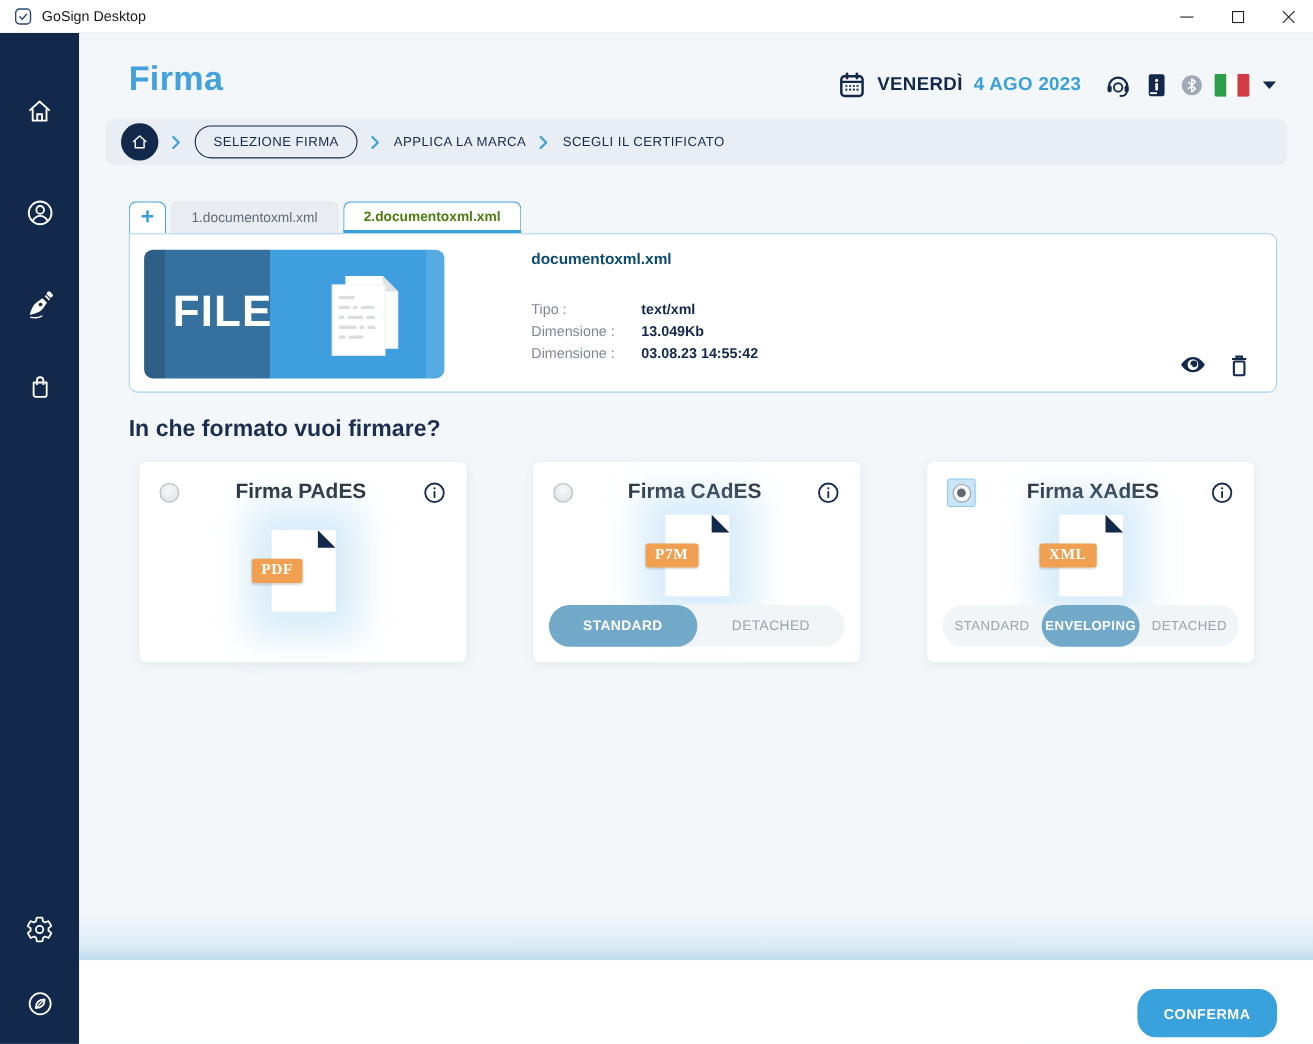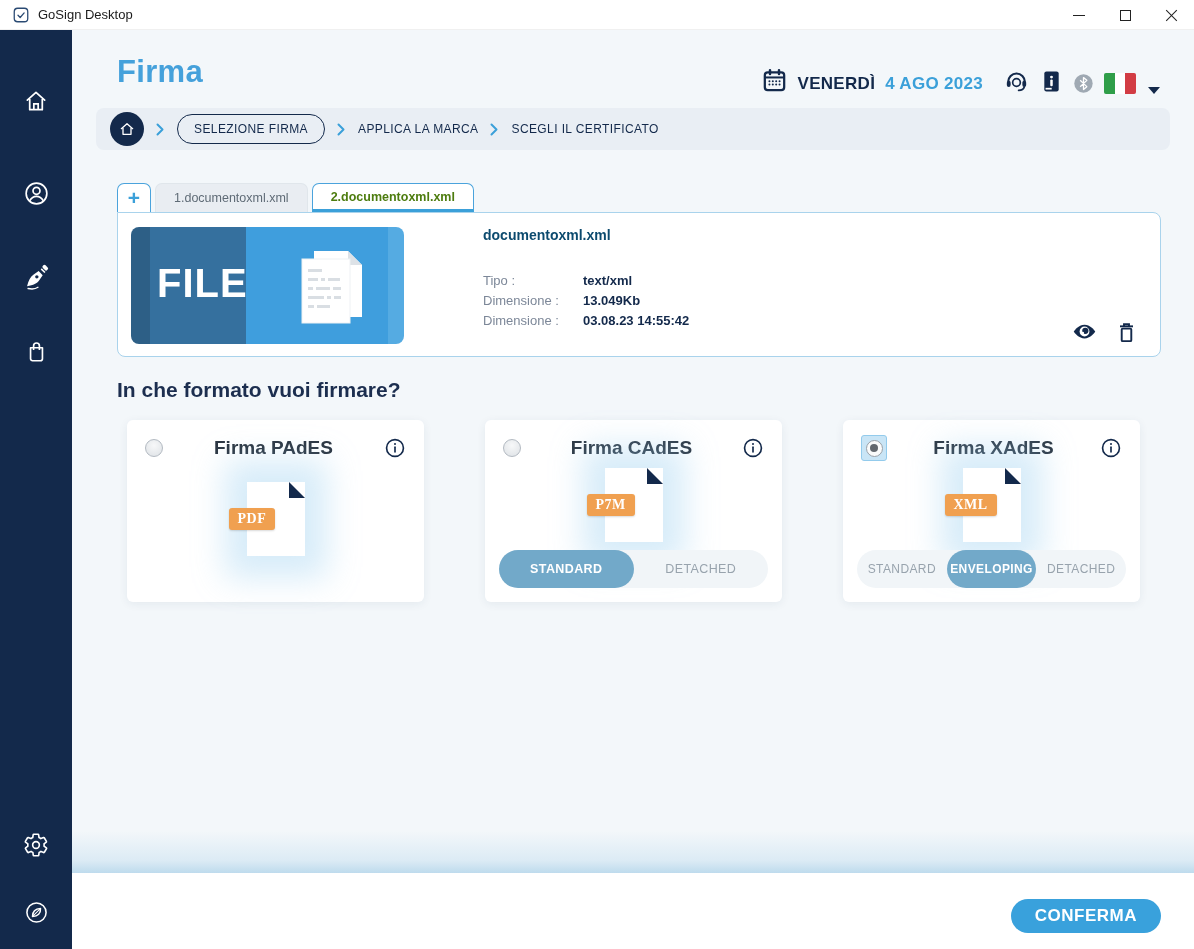--- a/index.html
+++ b/index.html
@@ -20,21 +20,21 @@
   .glyph-close::before { transform:rotate(45deg); } .glyph-close::after { transform:rotate(-45deg); }
 
   
   .sidebar { position:absolute; left:0; top:30px; width:72px; height:919px; background:#13294b; }
   .side-item { position:absolute; left:12px; width:48px; height:48px; display:flex; align-items:center; justify-content:center; cursor:pointer; }
 
   
   .main { position:absolute; left:72px; top:30px; width:1122px; height:919px; background:#f3f7fa; }
   .page-title { position:absolute; left:45px; top:24px; font-size:31px; font-weight:bold; color:#45a1db; letter-spacing:.3px; }
 
-  .header-right { position:absolute; right:34px; top:30px; height:34px; display:flex; align-items:flex-end; gap:10px; }
+  .header-right { position:absolute; right:34px; top:30px; height:34px; display:flex; align-items:center; gap:10px; }
   .date-week { font-size:17px; font-weight:bold; color:#13294b; letter-spacing:.3px; }
   .date-val { font-size:17px; font-weight:bold; color:#3ba0d9; letter-spacing:.3px; margin-right:10px; }
   .hicon { display:flex; align-items:center; justify-content:center; cursor:pointer; }
   .flag { width:32px; height:21px; border-radius:2px; overflow:hidden; display:flex; box-shadow:0 0 0 1px rgba(0,0,0,.05) inset; }
   .flag i { flex:1; } 
   .caret { width:0; height:0; border-left:6px solid transparent; border-right:6px solid transparent; border-top:7px solid #13294b; margin-left:2px; }
 
   
   .crumbbar { position:absolute; left:24px; top:78px; width:1074px; height:42px; background:#e9eef4; border-radius:8px; display:flex; align-items:center; padding:0 14px; gap:12px; }
   .crumb-home { width:34px; height:34px; border-radius:50%; background:#13294b; display:flex; align-items:center; justify-content:center; cursor:pointer; }
@@ -80,21 +80,21 @@
   .doc-wrap svg { position:absolute; left:0; top:0; }
   .badge { position:absolute; left:-18px; top:26px; background:#f0a050; color:#fff; font-family:"Liberation Serif", serif; font-weight:bold; font-size:14px; padding:3px 9px; border-radius:3px; letter-spacing:.5px; box-shadow:0 1px 2px rgba(0,0,0,.15); }
   .segbar { position:absolute; left:14px; right:14px; bottom:14px; height:38px; background:#f1f5f8; border-radius:19px; display:flex; }
   .seg { flex:1; display:flex; align-items:center; justify-content:center; font-size:12.5px; color:#98a3ad; letter-spacing:.4px; cursor:pointer; border-radius:19px; }
   .seg.sel { background:#72a9c9; color:#fff; font-weight:bold; }
   .c3 .seg { font-size:12px; }
 
   
   .fade-strip { position:absolute; left:0; top:801px; width:1122px; height:42px; background:linear-gradient(180deg, rgba(243,247,250,0) 0%, #dcebf5 70%, #bedbed 100%); }
   .footer { position:absolute; left:0; top:843px; width:1122px; height:76px; background:#fff; }
-  .confirm-btn { position:absolute; right:33px; top:26px; height:34px; padding:0 24px; border:none; border-radius:17px; background:#39a1dc; color:#fff; font-family:"Liberation Sans", sans-serif; font-size:17px; font-weight:bold; letter-spacing:.5px; cursor:pointer;text-align:center; }
+  .confirm-btn { position:absolute; right:33px; top:26px; height:44px; padding:0 24px; border:none; border-radius:17px; background:#39a1dc; color:#fff; font-family:"Liberation Sans", sans-serif; font-size:13px; font-weight:bold; letter-spacing:.5px; cursor:pointer;text-align:center; }
 </style>
 </head>
 <body>
 
 <div class="app">
 
   <div class="titlebar">
     <span class="appicon">
       <svg width="18" height="18" viewBox="0 0 24 24" fill="none" stroke="#2a4a73" stroke-width="1.7">
         <rect x="3" y="3" width="18" height="18" rx="4.5"></rect>

